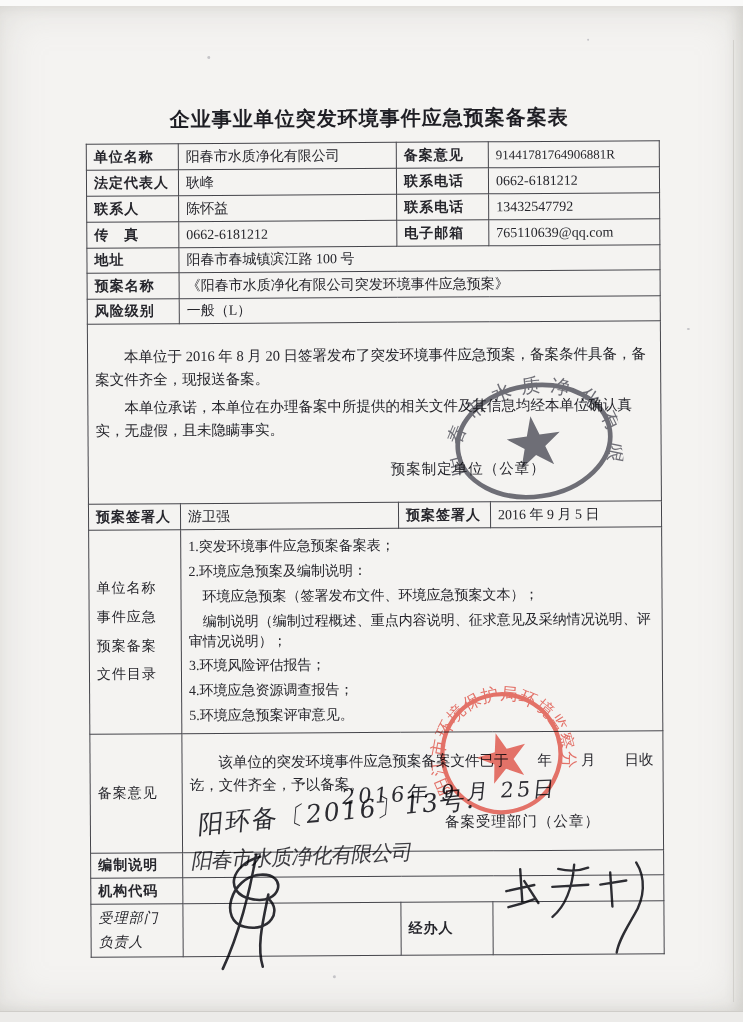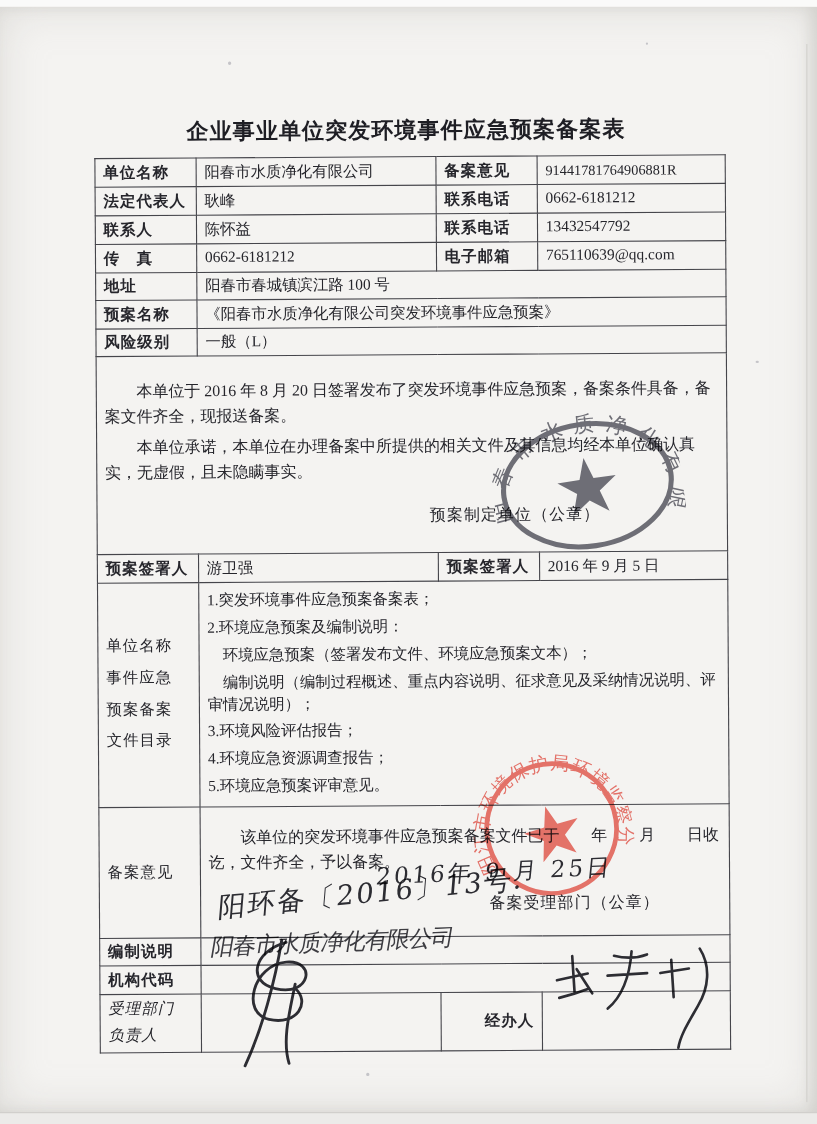--- a/index.html
+++ b/index.html
@@ -160,21 +160,21 @@
     <tr class="h26">
       <td class="lbl">机构代码</td>
       <td class="val" colspan="3"></td>
     </tr>
     <tr class="h46">
       <td class="accept-lbl">
             <div>受理部门</div>
             <div>负责人</div>
           </td>
       <td></td>
-      <td class="lbl" style="text-align:right">经办人</td>
+      <td class="lbl" style="text-align:left">经办人</td>
       <td></td>
     </tr>
   </tbody>
     </table>
 
   <div class="stamp" style="left:448px;top:376px;transform:rotate(-8deg);opacity:.82;">
     <svg width="172" height="126" viewBox="0 0 220 160">
       <ellipse cx="110" cy="84" rx="98" ry="71" fill="none" stroke="#50505a" stroke-width="6"></ellipse>
       <polygon fill="#50505a" points="110,52 118.2,76.7 144.2,76.9 123.3,92.3 131.2,117.1 110,102 88.8,117.1 96.7,92.3 75.8,76.9 101.8,76.7"></polygon>
       <path id="cs-arc" d="M 18,116 A 97,72 0 1 1 202,116" fill="none"></path>

